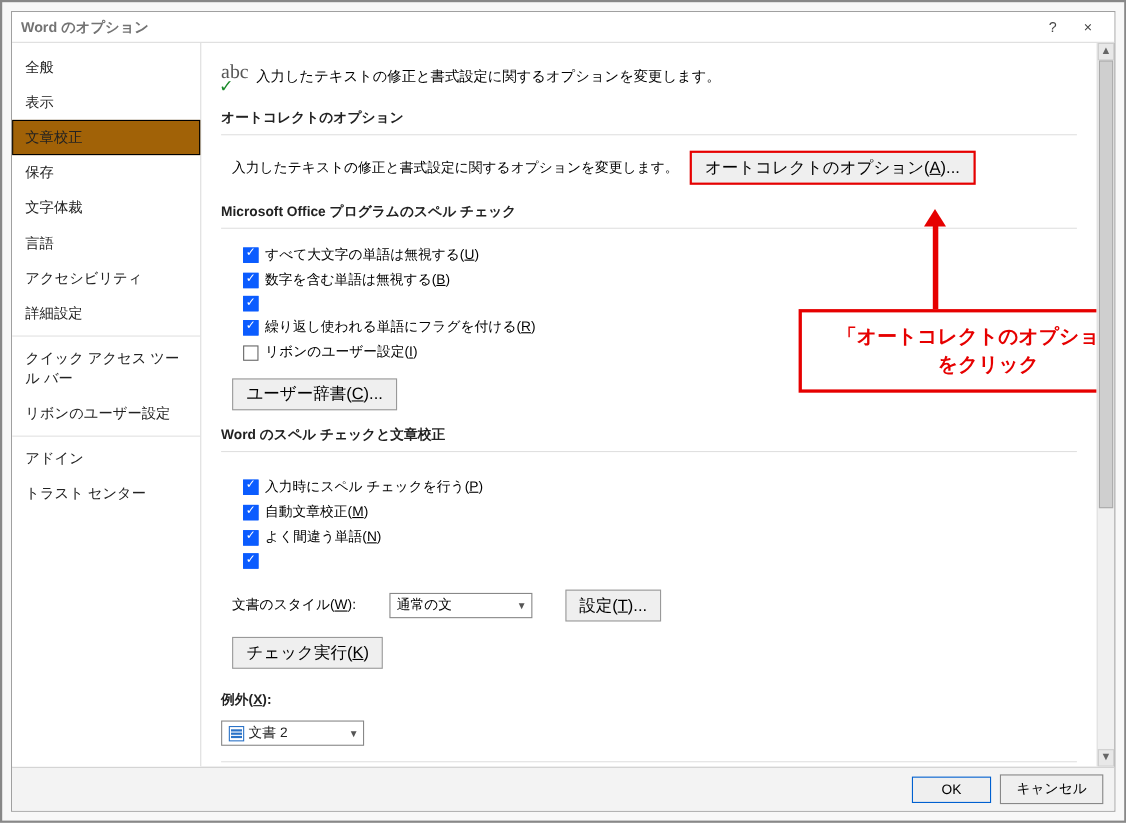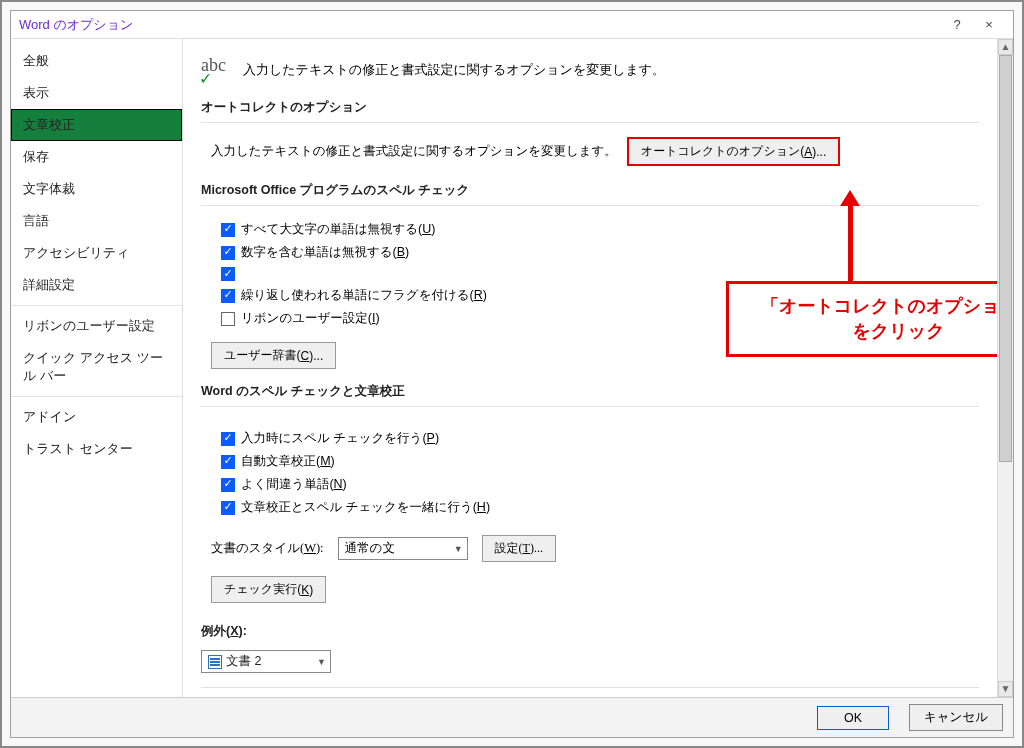--- a/index.html
+++ b/index.html
@@ -27,21 +27,21 @@
   }
   .titlebar {
     height: 28px;
     display: flex;
     align-items: center;
     padding: 0 8px;
     font-size: 13px;
     background: #fff;
     border-bottom: 1px solid #ddd;
   }
-  .titlebar .title { flex: 1; color:#6d28d9; }
+  .titlebar .title { flex: 1; color:#737373;font-weight:bold; }
   .titlebar .help, .titlebar .close {
     width: 32px; text-align: center; cursor: default; color:#444;
   }
   .body-area {
     flex: 1;
     display: flex;
     overflow: hidden;
     position: relative;
   }
   .sidebar {
@@ -50,21 +50,21 @@
     padding-top: 6px;
     background: #fff;
   }
   .sidebar-item {
     padding: 7px 12px;
     font-size: 13px;
     color: #222;
     cursor: default;
   }
   .sidebar-item.selected {
-    background: #15803d;
+    background: #a16207;
     border: 1px solid #000;
     padding: 6px 11px;
   }
   .separator-line {
     border-top: 1px solid #e2e2e2;
     margin: 4px 0;
   }
   .content-wrap {
     flex: 1;
     position: relative;
@@ -88,42 +88,42 @@
     height: 16px; line-height:14px; text-align:center;
     font-size:10px; background:#e8e8e8; border:1px solid #ccc;
     color:#666;
   }
   .scroll-track { flex:1; background:#f0f0f0; position:relative;}
   .scroll-thumb {
     position:absolute; left:1px; right:1px; top:0; height:65%;
     background:#cfcfcf; border:1px solid #aaa;
   }
   .intro-row {
-    display:flex; align-items:flex-start; gap:10px; padding:8px 0 14px 0;
+    display:flex; align-items:flex-start; gap:0; padding:8px 0 14px 0;
   }
   .abc-icon { width:32px; color:#555; font-family:Georgia,serif; font-size:18px; position:relative;}
   .abc-icon .check { color:#1a8a2a; position:absolute; left:-2px; top:14px; font-size:16px;}
   .section-header {
     font-weight: bold;
     font-size: 12.5px;
     padding: 6px 0;
     border-bottom: 1px solid #e0e0e0;
     margin-bottom: 8px;
     color:#222;
   }
   .row-inline {
     display:flex; align-items:center; gap:10px; padding:6px 0 10px 10px;
     font-size:12.5px;
   }
   .btn {
     display:inline-flex; align-items:center; justify-content:center;
     padding: 4px 12px;
     background:#efefef;
     border:1px solid #999;
-    font-size:12px;
+    font-size:15px;
     min-height:24px;
     white-space:nowrap;
   }
   .btn.highlight-red { border:2px solid #e60000; }
   .checkbox-row {
     display:flex; align-items:center; gap:6px;
     padding: 3px 0 3px 10px;
     font-size:12.5px;
   }
   .chk {
@@ -171,32 +171,32 @@
     position:absolute;
     width:0;height:0;
     border-left:10px solid transparent;
     border-right:10px solid transparent;
     border-bottom:16px solid #e60000;
   }
   .footer-bar {
     height: 40px;
     border-top: 1px solid #ccc;
     display:flex; justify-content:flex-end; align-items:center;
-    gap:20px; padding-right:10px;
+    gap:8px; padding-right:10px;
     background:#f3f3f3;
   }
   .footer-btn {
     min-width:72px; padding:4px 14px;
     border:1px solid #888; background:#efefef;
     font-size:12.5px; text-align:center;
   }
   .footer-btn.primary { border:1px solid #0060d0; }
   .ex-row { display:flex; align-items:flex-start; gap:10px; padding:6px 0 8px 10px; font-size:12.5px;flex-direction:column;}
   .ex-row .bold { font-weight:bold;}
-  .style-row { display:flex; align-items:center; gap:14px; padding:8px 0 10px 10px; font-size:12.5px;font-family:Liberation Serif, serif;}
+  .style-row { display:flex; align-items:center; gap:30px; padding:8px 0 10px 10px; font-size:12.5px;}
   .style-row .lbl { white-space:nowrap;}
 </style>
 </head>
 <body>
 
 <div class="outer-frame">
   <div class="window">
 
     <div class="titlebar">
       <div class="title">Word のオプション</div>
@@ -209,22 +209,22 @@
       <div class="sidebar">
         <div class="sidebar-item"><span>全般</span></div>
         <div class="sidebar-item"><span>表示</span></div>
         <div class="sidebar-item selected"><span>文章校正</span></div>
         <div class="sidebar-item"><span>保存</span></div>
         <div class="sidebar-item"><span>文字体裁</span></div>
         <div class="sidebar-item"><span>言語</span></div>
         <div class="sidebar-item"><span>アクセシビリティ</span></div>
         <div class="sidebar-item"><span>詳細設定</span></div>
         <div class="separator-line"></div>
+        <div class="sidebar-item"><span>クイック アクセス ツール バー</span></div>
         <div class="sidebar-item"><span>リボンのユーザー設定</span></div>
-        <div class="sidebar-item"><span>クイック アクセス ツール バー</span></div>
         <div class="separator-line"></div>
         <div class="sidebar-item"><span>アドイン</span></div>
         <div class="sidebar-item"><span>トラスト センター</span></div>
       </div>
 
       <div class="content-wrap">
         <div class="content">
 
           <div class="intro-row">
             <div class="abc-icon">
@@ -299,21 +299,20 @@
               <div class="checkbox-row">
                 <span class="chk checked">
                   <span class="mark">✓</span>
                 </span>
                 <span class="label"><span>よく間違う単語(</span><u>N</u><span>)</span></span>
               </div>
               <div class="checkbox-row">
                 <span class="chk checked">
                   <span class="mark">✓</span>
                 </span>
-                <span class="label"><span>文章校正とスペル チェックを一緒に行う(</span><u>H</u><span>)</span></span>
               </div>
             </div>
 
           <div class="style-row">
             <span class="lbl">
               <span>文書のスタイル(</span><u>W</u><span>):</span>
             </span>
             <div class="select-box">
               <span>通常の文</span>
               <span class="caret">▼</span>

